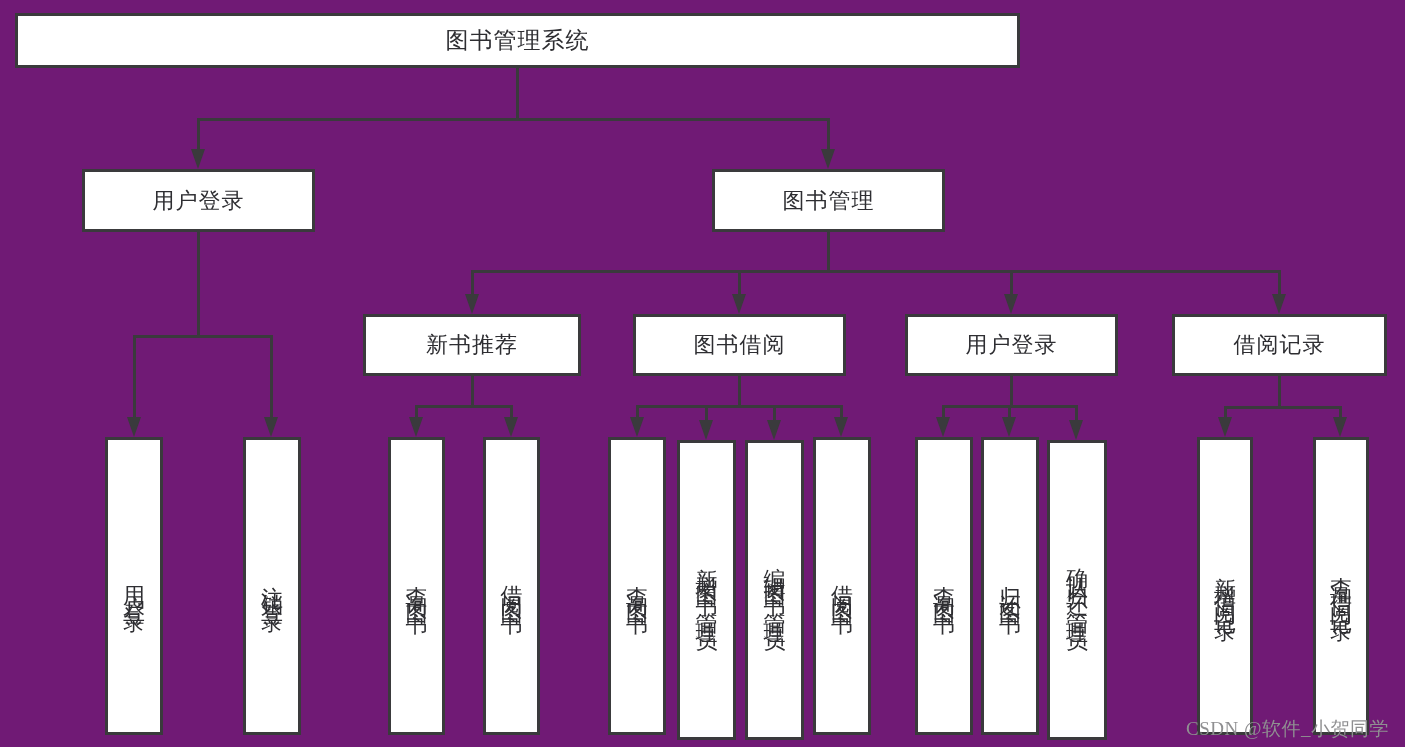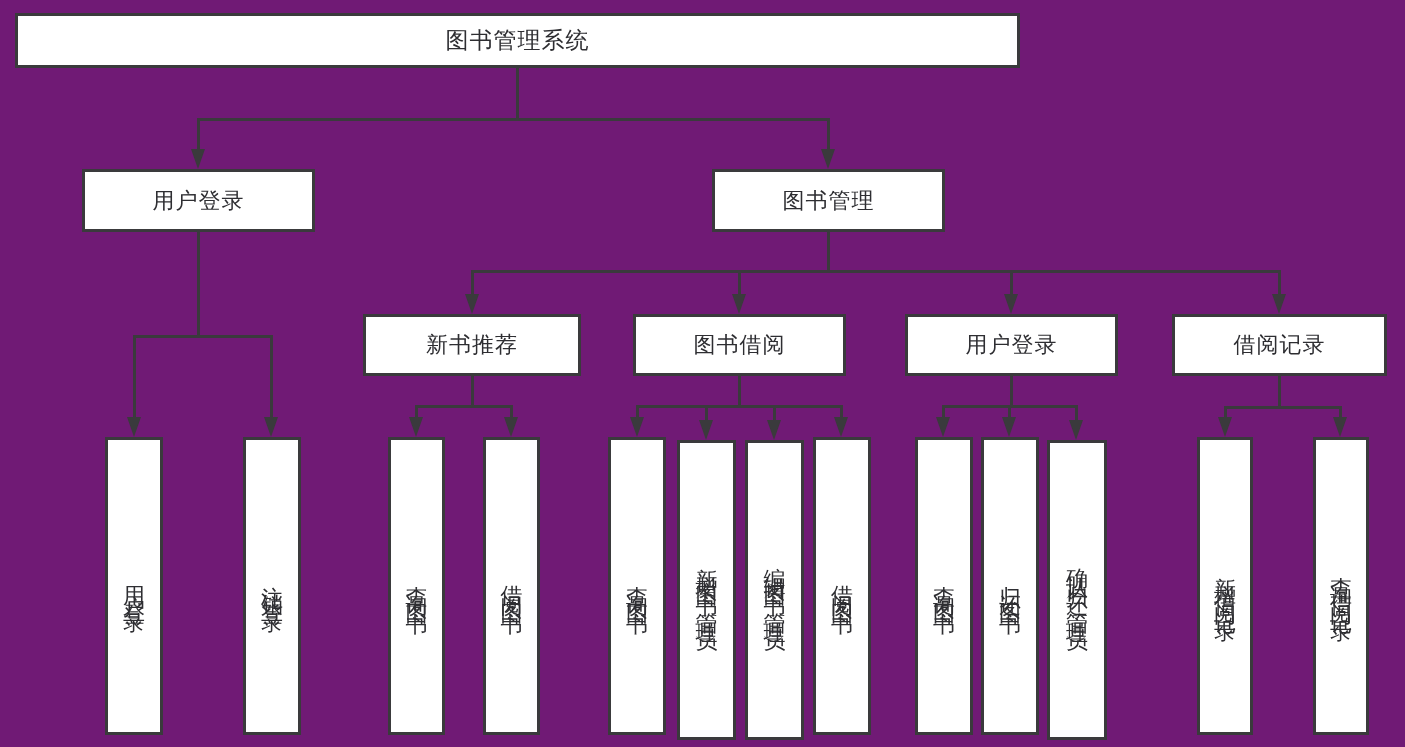--- a/index.html
+++ b/index.html
@@ -178,14 +178,15 @@
     <span class="vlabel">确认归还（管理员）</span>
   </div>
 
   <div class="box" style="left:1197px;top:437px;width:56px;height:298px;">
     <span class="vlabel">新增借阅记录</span>
   </div>
   <div class="box" style="left:1313px;top:437px;width:56px;height:298px;">
     <span class="vlabel">查询借阅记录</span>
   </div>
 
+  <div class="watermark">CSDN @软件_小贺同学</div>
 
 </div>
 
 </body></html>

